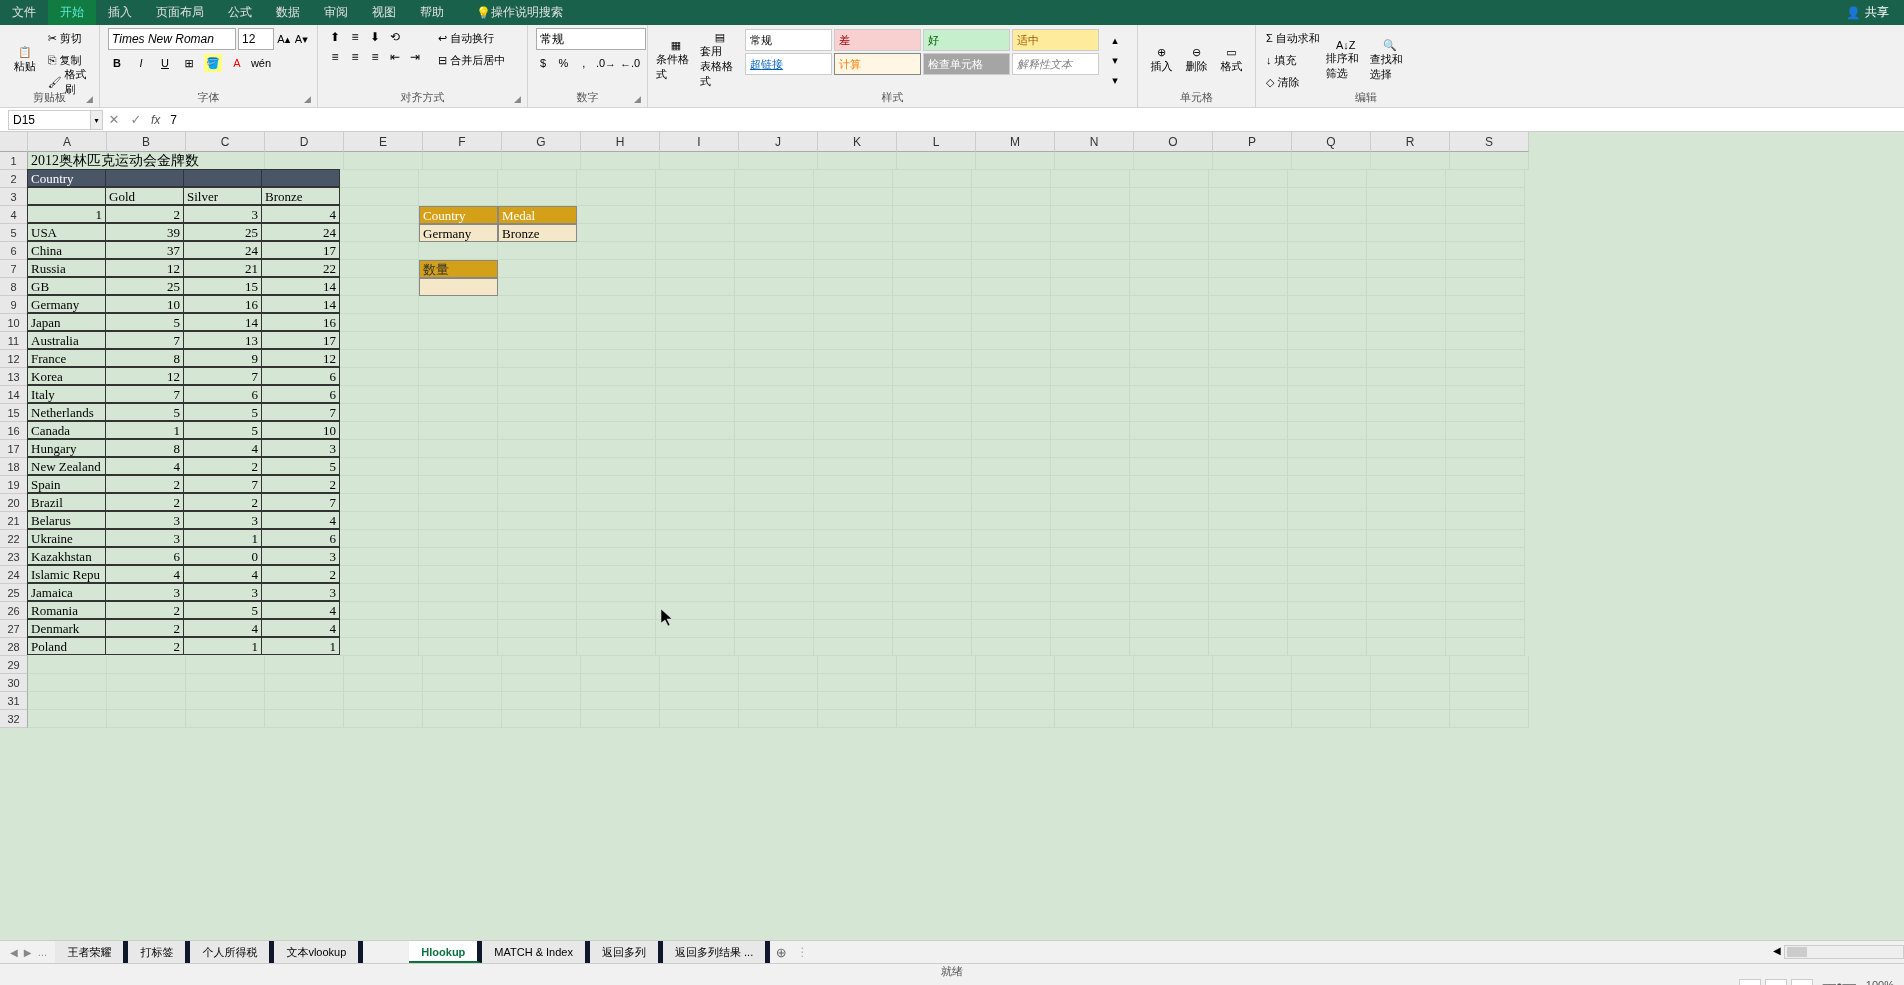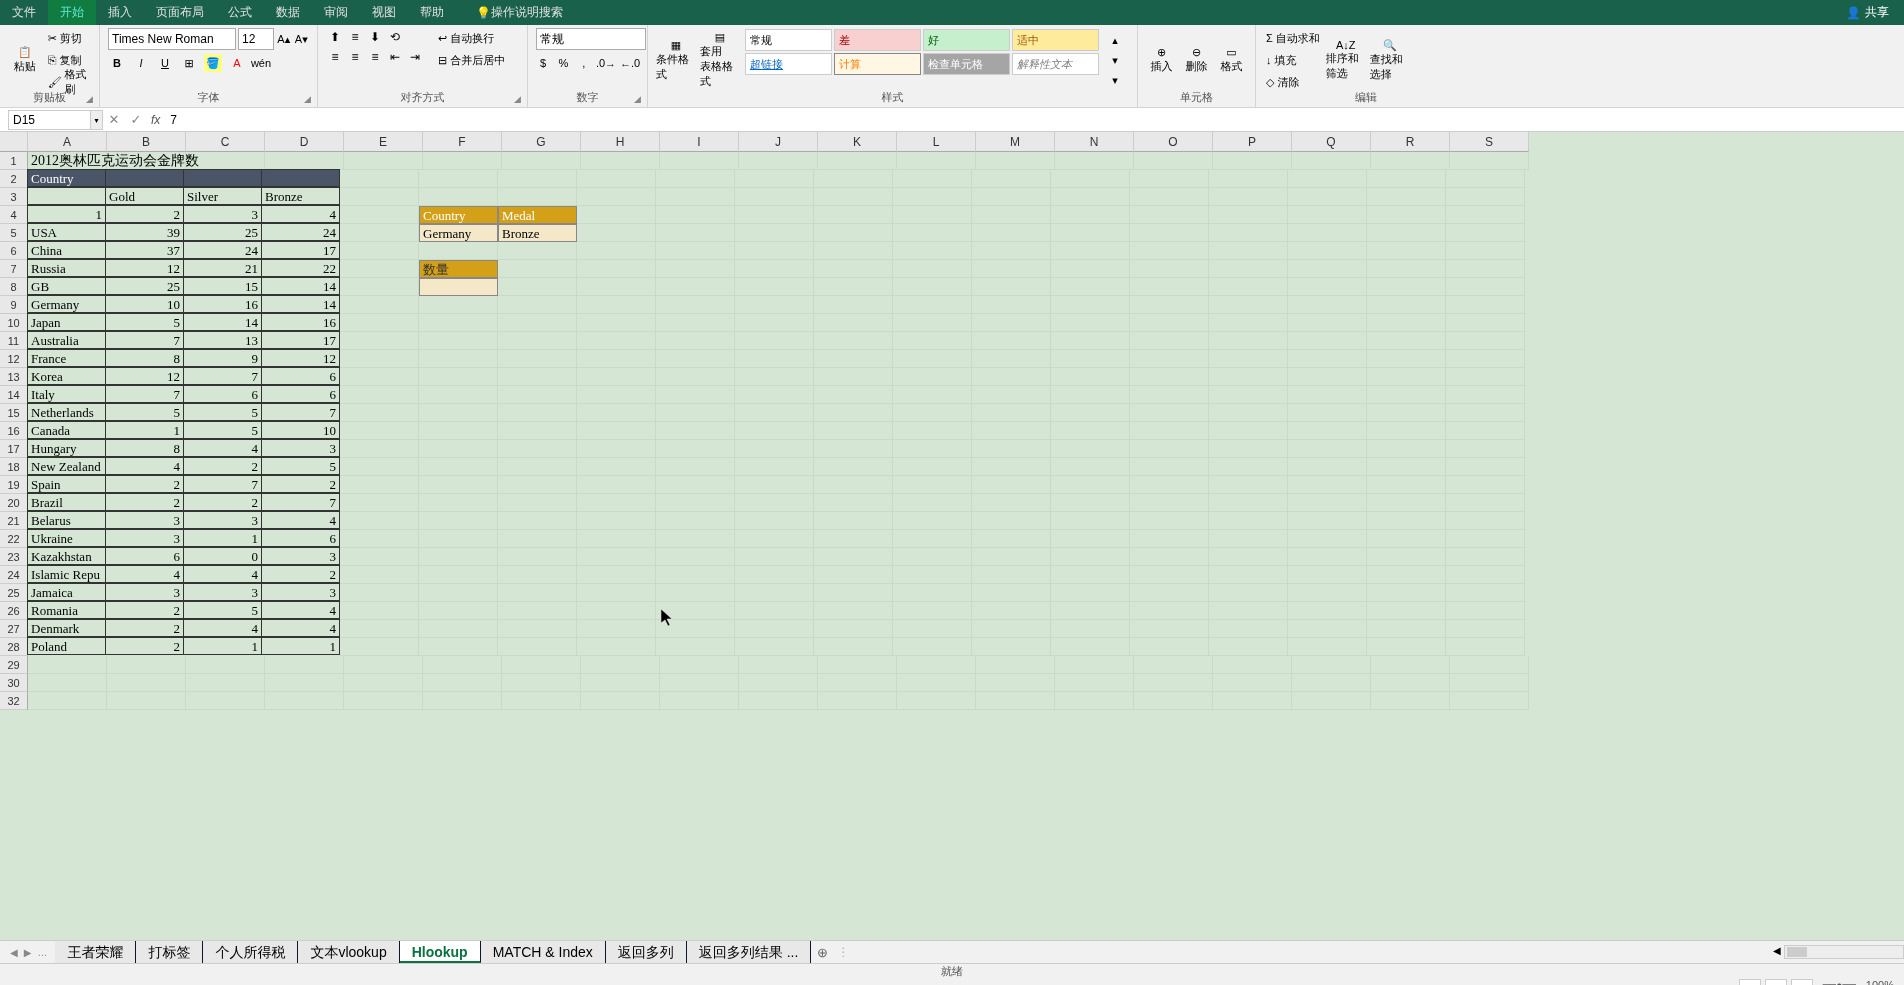--- a/index.html
+++ b/index.html
@@ -15,21 +15,21 @@
 
 .ribbon { height: 83px; background: #f1f1f1; border-bottom: 1px solid #d4d4d4; display: flex; }
 .ribbon-group { border-right: 1px solid #d4d4d4; padding: 3px 8px 0 8px; display: flex; flex-direction: column; position: relative; }
 .ribbon-group-label { position: absolute; bottom: 2px; left: 0; right: 0; text-align: center; font-size: 11px; color: #555; }
 .ribbon-corner { position: absolute; bottom: 3px; right: 3px; width: 10px; height: 10px; font-size: 9px; color: #888; }
 .ribbon-content { display: flex; gap: 4px; height: 64px; }
 .btn-large { display: flex; flex-direction: column; align-items: center; justify-content: center; width: 40px; height: 64px; font-size: 11px; cursor: pointer; }
 .btn-small { display: flex; align-items: center; height: 20px; font-size: 11px; cursor: pointer; gap: 3px; padding: 0 2px; }
 .vcol { display: flex; flex-direction: column; gap: 2px; }
 
-.font-select { width: 128px; height: 22px; border: 1px solid #ababab; background: #fff; font-size: 12px; padding: 0 3px; }
+.font-select { width: 128px; height: 22px; border: 1px solid #ababab; background: #fff; font-size: 12px; padding: 0 3px; font-style: italic; }
 .size-select { width: 36px; height: 22px; border: 1px solid #ababab; background: #fff; font-size: 12px; padding: 0 3px; }
 .small-btn { width: 18px; height: 18px; font-size: 11px; display: inline-flex; align-items: center; justify-content: center; cursor: pointer; }
 .align-btn { width: 18px; height: 18px; display: inline-flex; align-items: center; justify-content: center; cursor: pointer; }
 .num-select { width: 110px; height: 22px; border: 1px solid #ababab; background: #fff; font-size: 12px; padding: 0 3px; }
 
 .style-box { width: 87px; height: 22px; border: 1px solid #ccc; font-size: 11px; display: flex; align-items: center; padding: 0 4px; margin: 1px; cursor: pointer; }
 .style-normal { background: #fff; }
 .style-bad { background: #f8d0d0; color: #9c0006; }
 .style-good { background: #c6efce; color: #006100; }
 .style-neutral { background: #ffeb9c; color: #9c5700; }
@@ -62,22 +62,22 @@
 
 .wA { width: 79px; } .wB { width: 79px; } .wC { width: 79px; } .wD { width: 79px; }
 .wE { width: 79px; } .wF { width: 79px; } .wG { width: 79px; } .wH { width: 79px; }
 .wI { width: 79px; } .wJ { width: 79px; } .wK { width: 79px; } .wL { width: 79px; }
 .wM { width: 79px; } .wN { width: 79px; } .wO { width: 79px; } .wP { width: 79px; }
 .wQ { width: 79px; } .wR { width: 79px; } .wS { width: 79px; }
 
 .sheet-tabs { height: 23px; background: #f1f1f1; border-top: 1px solid #ccc; display: flex; align-items: center; padding-left: 8px; gap: 0; }
 .sheet-nav { display: flex; gap: 2px; margin-right: 6px; }
 .sheet-nav span { font-size: 10px; color: #888; cursor: pointer; padding: 0 2px; }
-.sheet-tab { padding: 0 12px; height: 22px; line-height: 22px; font-size: 14px; border-right: 1px solid #0f172a; cursor: pointer; background: #e8e8e8; text-align: center; }
-.sheet-tab.active { background: #fff; border-bottom: 2px solid #0b7240; color: #0b7240; font-weight: bold; }
+.sheet-tab { padding: 0 12px; height: 22px; line-height: 22px; font-size: 11px; border-right: 5px solid #0f172a; cursor: pointer; background: #e8e8e8; text-align: center; }
+.sheet-tab.active { background: #fff; border-bottom: 2px solid #0b7240; color: #0b7240; font-weight: bold; margin-left: 46px; }
 .sheet-add { width: 22px; text-align: center; font-size: 13px; color: #666; cursor: pointer; }
 .hscroll-track { margin-left: auto; width: 120px; height: 14px; background: #eee; border: 1px solid #ccc; position: relative; }
 .hscroll-thumb { position: absolute; left: 2px; top: 1px; width: 20px; height: 10px; background: #ccc; }
 
 .status-bar { height: 22px; background: #f1f1f1; border-top: 1px solid #ccc; display: flex; align-items: center; padding: 0 10px; font-size: 11px; color: #555; flex-direction: column; }
 .view-btns { margin-left: auto; display: flex; gap: 4px; }
 .view-btn { width: 22px; height: 16px; border: 1px solid #ccc; background: #fff; }
 .cursor { position: absolute; left: 661px; top: 477px; pointer-events: none; }
 </style>
 </head>
@@ -971,20 +971,42 @@
         <div class="cell wL"></div>
         <div class="cell wM"></div>
         <div class="cell wN"></div>
         <div class="cell wO"></div>
         <div class="cell wP"></div>
         <div class="cell wQ"></div>
         <div class="cell wR"></div>
         <div class="cell wS"></div>
       </div>
       <div class="row">
+        <div class="row-h">31</div>
+        <div class="cell wA"></div>
+        <div class="cell wB"></div>
+        <div class="cell wC"></div>
+        <div class="cell wD"></div>
+        <div class="cell wE"></div>
+        <div class="cell wF"></div>
+        <div class="cell wG"></div>
+        <div class="cell wH"></div>
+        <div class="cell wI"></div>
+        <div class="cell wJ"></div>
+        <div class="cell wK"></div>
+        <div class="cell wL"></div>
+        <div class="cell wM"></div>
+        <div class="cell wN"></div>
+        <div class="cell wO"></div>
+        <div class="cell wP"></div>
+        <div class="cell wQ"></div>
+        <div class="cell wR"></div>
+        <div class="cell wS"></div>
+      </div>
+      <div class="row">
         <div class="row-h">32</div>
         <div class="cell wA"></div>
         <div class="cell wB"></div>
         <div class="cell wC"></div>
         <div class="cell wD"></div>
         <div class="cell wE"></div>
         <div class="cell wF"></div>
         <div class="cell wG"></div>
         <div class="cell wH"></div>
         <div class="cell wI"></div>

